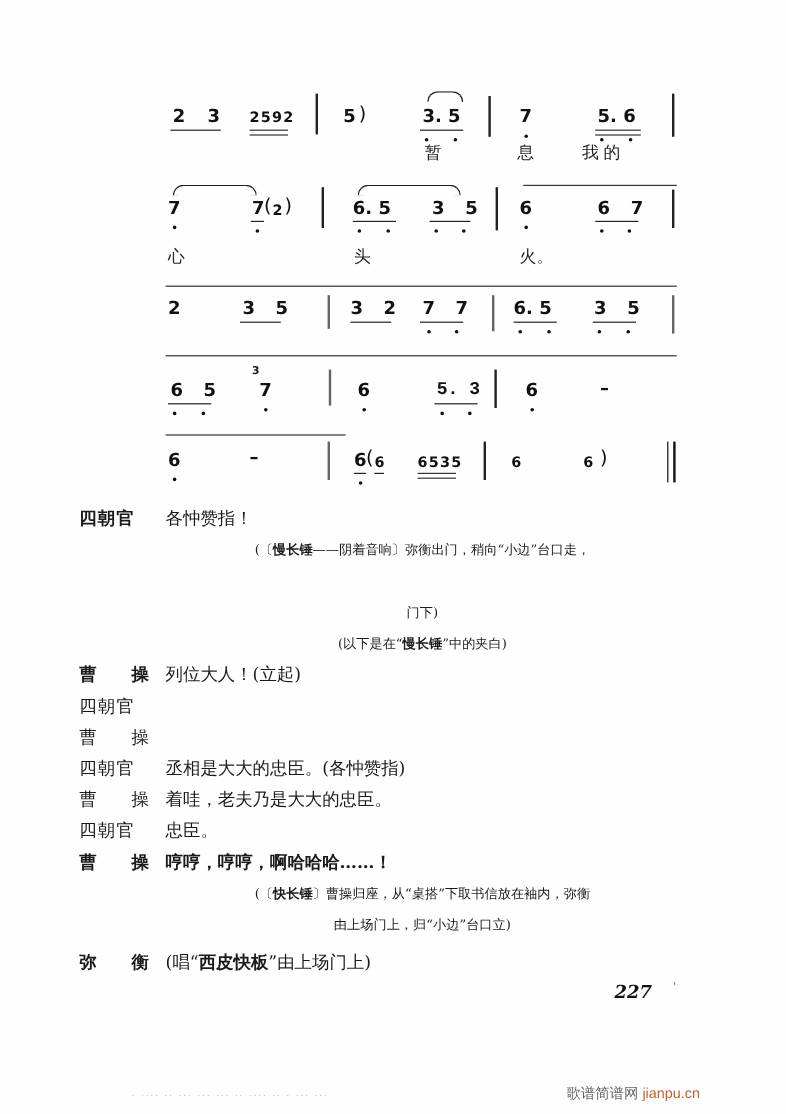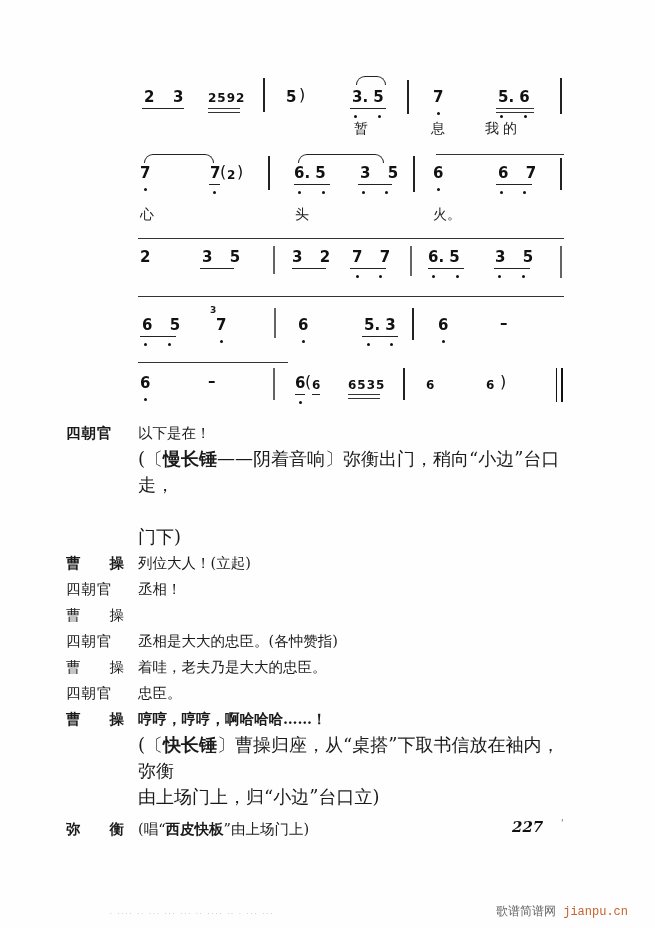--- a/index.html
+++ b/index.html
@@ -22,28 +22,28 @@
   .paren { position: absolute; font-family: "DejaVu Sans", sans-serif; font-size: 16px; line-height: 18px; color: #111; }
   .grace { position: absolute; font-family: "DejaVu Sans", sans-serif; font-size: 9px; font-weight: bold; line-height: 9px; }
   .lyric { position: absolute; font-family: "DejaVu Serif", serif; font-size: 14px; line-height: 16px; color: #222; }
 
   
   .dialog { position: absolute; left: 66px; top: 420px; width: 500px; }
   .row { display: flex; font-size: 14.5px; line-height: 26px; }
   .role { width: 72px; flex: none; letter-spacing: 1px; }
   .role.spaced { letter-spacing: 0; display: flex; justify-content: space-between; width: 58px; margin-right: 14px; }
   .line { flex: 1; }
-  .stage { padding-left: 72px; font-size: 18px; line-height: 26px; }
+  .stage { padding-left: 72px; font-size: 11px; line-height: 26px; text-align: center; }
   .b { font-weight: bold; }
 
   .page-number { position: absolute; left: 512px; top: 818px; font-family: "DejaVu Serif", serif;
                  font-style: italic; font-weight: bold; font-size: 15px; color: #111; }
   .tick { position: absolute; left: 561px; top: 818px; font-size: 9px; color: #555; }
-  .watermark { position: absolute; left: 496px; top: 903px; font-size: 12px; color: #666; white-space: nowrap;
-               font-family: Liberation Mono, monospace; }
+  .watermark { position: absolute; left: 472px; top: 903px; font-size: 12px; color: #666; white-space: nowrap;
+               font-family: Liberation Sans, sans-serif; }
   .watermark .latin { color: #c8612e; font-size: 12px; }
   .smudges { position: absolute; left: 110px; top: 908px; font-size: 6px; color: #999; letter-spacing: 2px; white-space: nowrap; }
 </style>
 </head>
 <body>
 
 <div class="page">
 
   <div class="score-line" style="top:84px;">
     <span class="note" style="left:6px;top:4px;">2</span>
@@ -136,21 +136,21 @@
     <span class="note" style="left:4px;top:22px;word-spacing:12px;">6 5</span>
     <div class="ul1" style="left:2px;top:42px;width:36px;"></div>
     <div class="dot" style="left:6px;top:49px;"></div>
     <div class="dot" style="left:30px;top:49px;"></div>
     <span class="grace" style="left:72px;top:12px;">3</span>
     <span class="note" style="left:78px;top:22px;">7</span>
     <div class="dot" style="left:82px;top:46px;"></div>
     <div class="bar" style="left:136px;top:14px;height:30px;opacity:.7;"></div>
     <span class="note" style="left:160px;top:22px;">6</span>
     <div class="dot" style="left:164px;top:46px;"></div>
-    <span class="note" style="left:226px;top:22px;">5. 3</span>
+    <span class="note" style="left:226px;top:22px;font-family:Liberation Mono, monospace;">5. 3</span>
     <div class="ul1" style="left:224px;top:42px;width:36px;"></div>
     <div class="dot" style="left:229px;top:49px;"></div>
     <div class="dot" style="left:252px;top:49px;"></div>
     <div class="bar" style="left:274px;top:14px;height:32px;"></div>
     <span class="note" style="left:300px;top:22px;">6</span>
     <div class="dot" style="left:304px;top:46px;"></div>
     <span class="note" style="left:362px;top:20px;">–</span>
   </div>
 
   <div class="score-line" style="top:360px;">
@@ -170,37 +170,39 @@
     <div class="bar" style="left:265px;top:8px;height:32px;"></div>
     <span class="note small" style="left:288px;top:16px;">6</span>
     <span class="note small" style="left:348px;top:16px;">6</span>
     <span class="paren" style="left:362px;top:13px;">)</span>
     <div class="bar dbl" style="left:418px;top:8px;height:34px;"></div>
   </div>
 
   <div class="dialog">
     <div class="row">
       <span class="role b">四朝官</span>
-      <span class="line">以下是在！</span>
+      <span class="line">各忡赞指！</span>
     </div>
     <div class="stage">
       <span>(〔</span><span class="b">慢长锤</span><span>——阴着音响〕弥衡出门，稍向“小边”台口走，</span><br>
       <br>
       <span>门下)</span>
     </div>
+    <div class="stage">
+      <span>(以下是在“</span><span class="b">慢长锤</span><span>”中的夹白)</span>
+    </div>
     <div class="row">
       <span class="role spaced b">
           <span>曹</span>
           <span>操</span>
         </span>
       <span class="line">列位大人！(立起)</span>
     </div>
     <div class="row">
       <span class="role">四朝官</span>
-      <span class="line">丞相！</span>
     </div>
     <div class="row">
       <span class="role spaced">
           <span>曹</span>
           <span>操</span>
         </span>
     </div>
     <div class="row">
       <span class="role">四朝官</span>
       <span class="line">丞相是大大的忠臣。(各忡赞指)</span>

